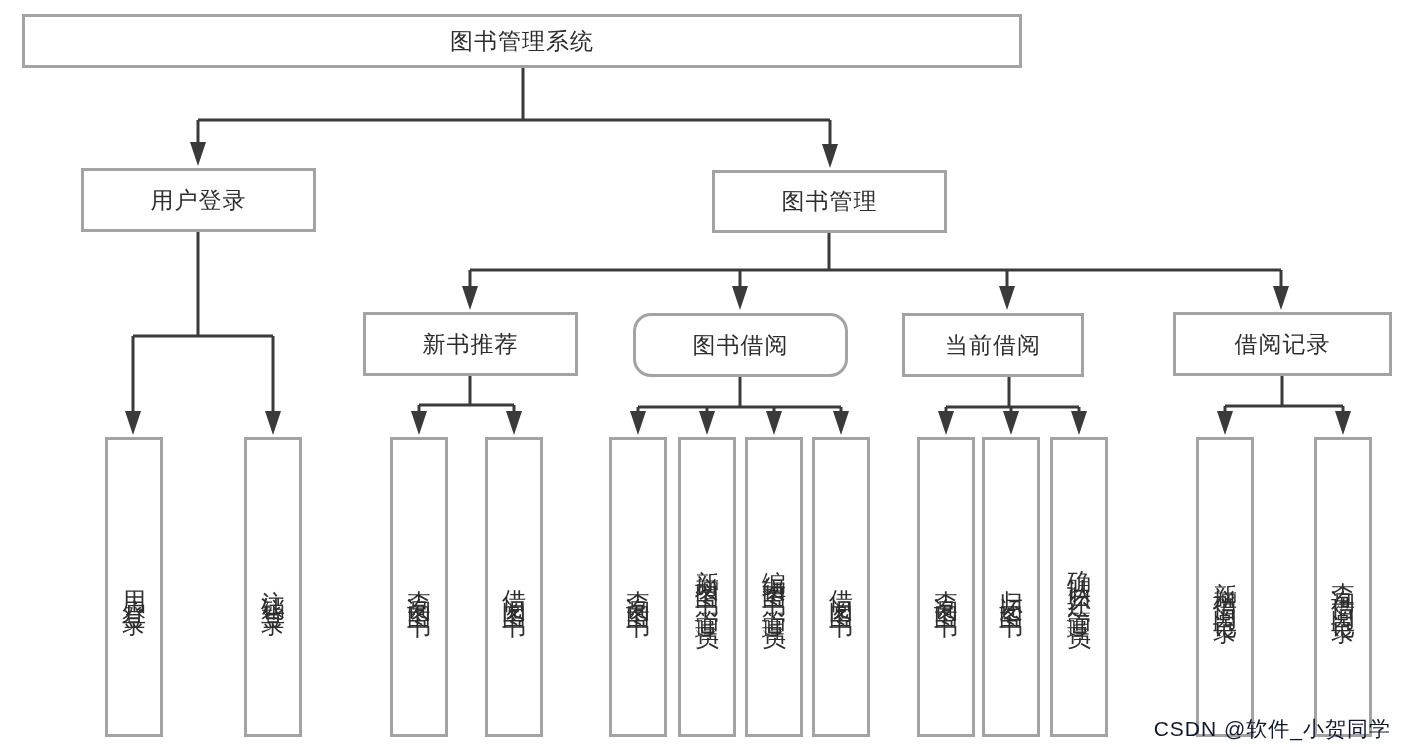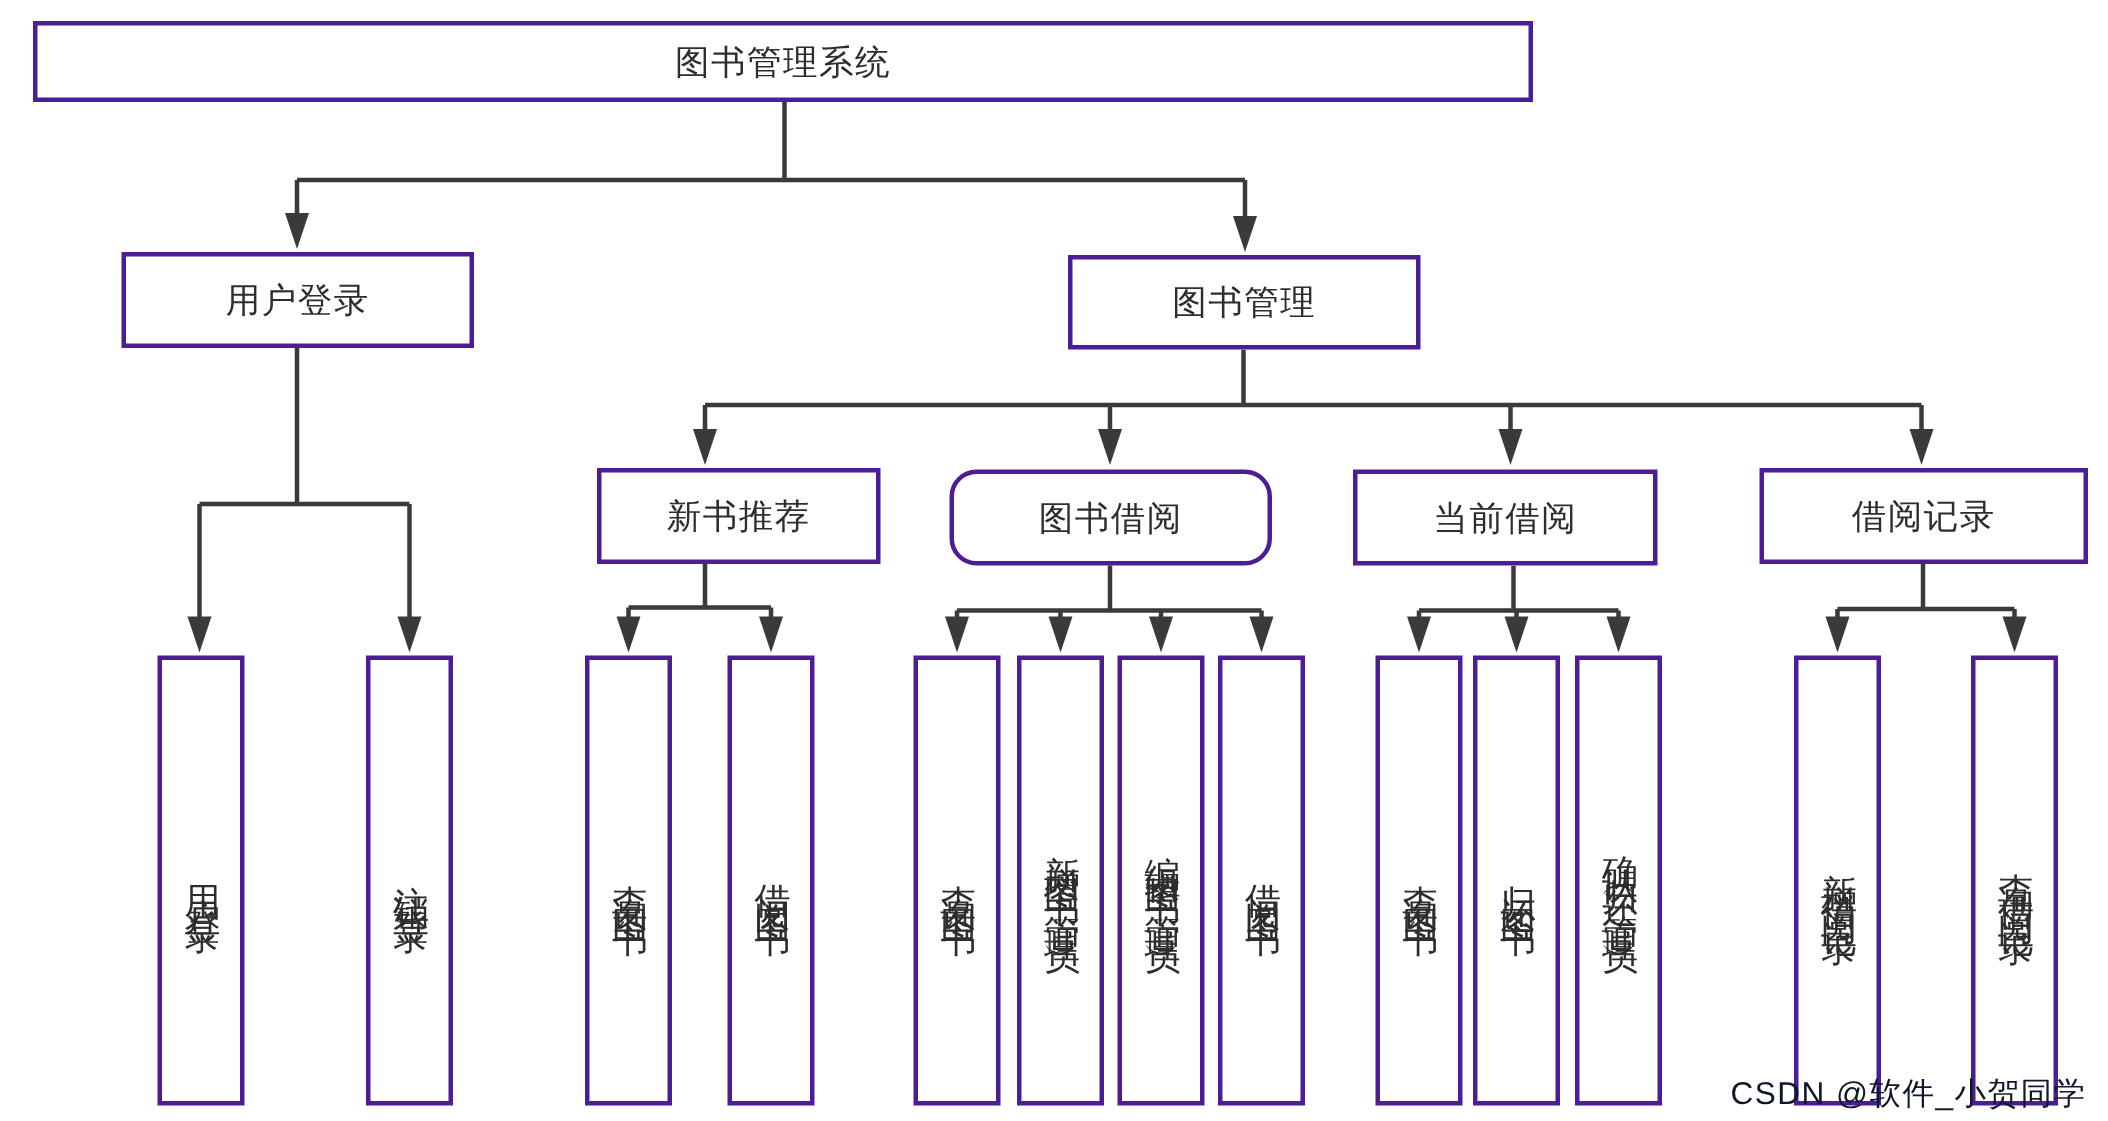--- a/index.html
+++ b/index.html
@@ -7,21 +7,21 @@
     position:relative;
     width:1405px;height:747px;
     background:#ffffff;
     font-family:"Liberation Sans", sans-serif;
     overflow:hidden;
   }
   #wires{position:absolute;left:0;top:0;}
   .box{
     position:absolute;
     box-sizing:border-box;
-    border:3px solid #4c1d95;
+    border:3px solid #a3a3a3;
     background:#ffffff;
     display:flex;
     align-items:center;
     justify-content:center;
   }
   .hlabel{
     font-size:23px;
     color:#2d2d2d;
     letter-spacing:1px;
     white-space:nowrap;
@@ -113,27 +113,27 @@
     <span class="hlabel">图书管理系统</span>
   </div>
 
   <div class="box" style="left:81px;top:168px;width:235px;height:64px;">
     <span class="hlabel">用户登录</span>
   </div>
   <div class="box" style="left:712px;top:170px;width:235px;height:63px;align-items:center;">
     <span class="hlabel">图书管理</span>
   </div>
 
-  <div class="box" style="left:363px;top:312px;width:189px;height:64px;margin-left:35px;">
+  <div class="box" style="left:363px;top:312px;width:215px;height:64px;">
     <span class="hlabel">新书推荐</span>
   </div>
   <div class="box" style="left:633px;top:313px;width:215px;height:64px;border-radius:18px;">
     <span class="hlabel">图书借阅</span>
   </div>
-  <div class="box" style="left:902px;top:313px;width:203px;height:64px;text-align:right;">
+  <div class="box" style="left:902px;top:313px;width:182px;height:64px;text-align:right;">
     <span class="hlabel">当前借阅</span>
   </div>
   <div class="box" style="left:1173px;top:312px;width:219px;height:64px;">
     <span class="hlabel">借阅记录</span>
   </div>
 
   <div class="box" style="left:105px;top:437px;width:58px;height:300px;">
     <span class="vlabel">用户登录</span>
   </div>
   <div class="box" style="left:244px;top:437px;width:58px;height:300px;">

